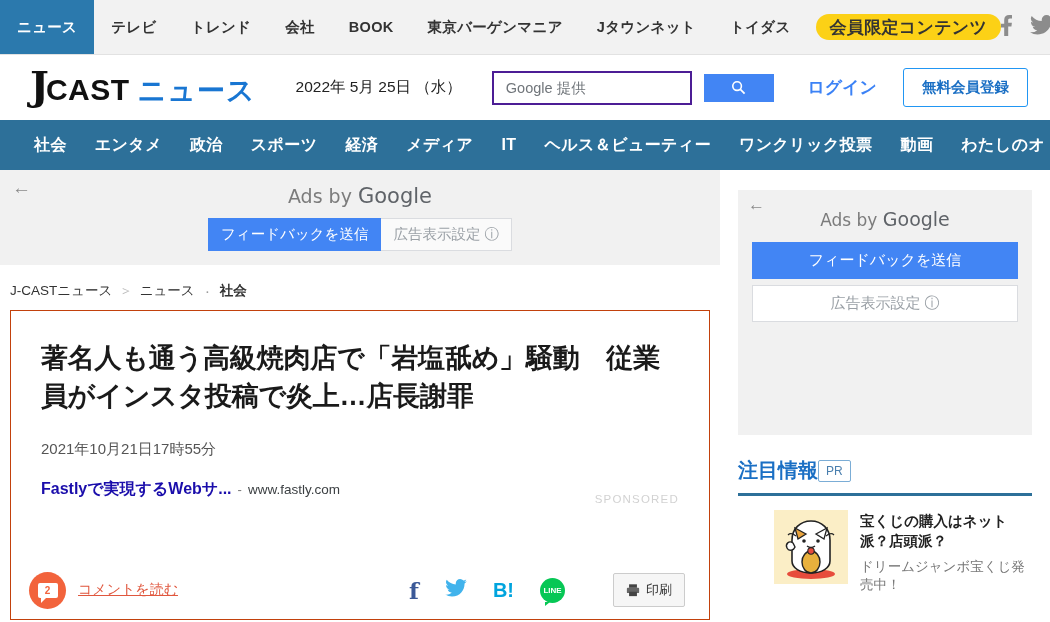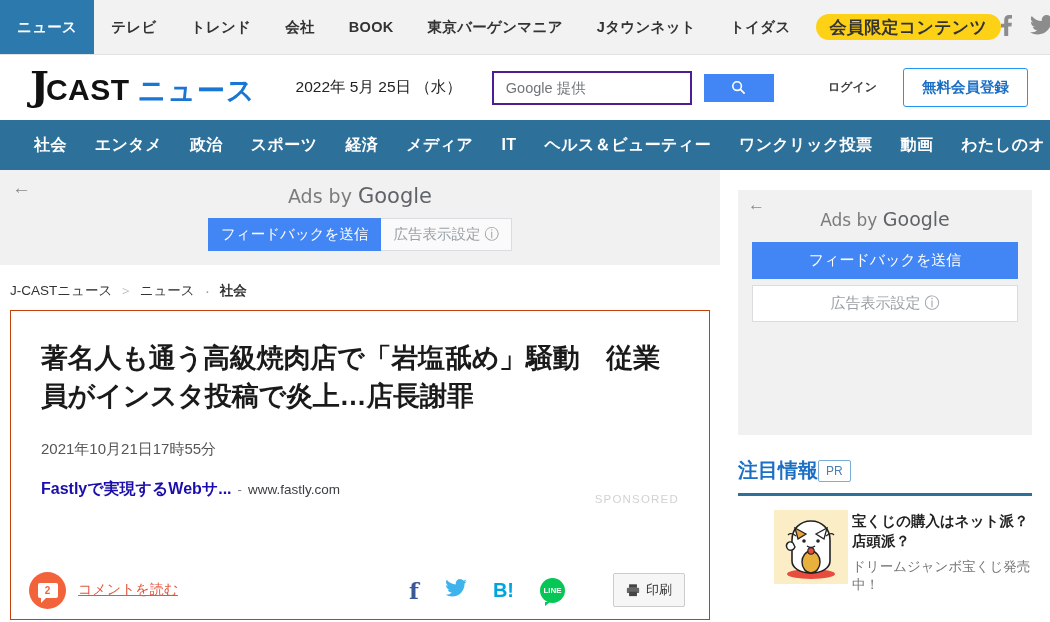--- a/index.html
+++ b/index.html
@@ -75,21 +75,21 @@
   .search-input::placeholder { color: #70757a; }
   .search-btn {
     width: 70px; height: 28px; margin-left: 12px;
     background: #4285f4; border: none; cursor: pointer;
     display: flex; align-items: center; justify-content: center;
   }
   .hdr-right {
     margin-left: auto; display: flex; align-items: center; gap: 26px;
   }
   .login-link {
-    font-size: 12px; font-weight: bold; color: #404040; white-space: nowrap;
+    font-size: 17px; font-weight: bold; color: #3b82f6; white-space: nowrap;
   }
   .register-btn {
     border: 1.5px solid #2196f3; color: #1a6fc4;
     font-size: 14.5px; font-weight: bold;
     padding: 9px 18px; border-radius: 3px; white-space: nowrap;
     background: #fff; cursor: pointer; font-family: inherit;
   }
 
   
   .catnav {
@@ -248,21 +248,21 @@
   .side-section { margin: 22px 18px 0 18px; }
   .side-head {
     display: flex; align-items: center; justify-content: flex-start;
     border-bottom: 3px solid #2d7099; padding-bottom: 9px;
   }
   .side-title { font-size: 20px; font-weight: bold; color: #1a6fc4; }
   .pr-badge {
     border: 1px solid #7badd6; color: #4a7fae; font-size: 12px;
     padding: 3px 7px; border-radius: 2px;
   }
-  .side-item { display: flex; gap: 4px; margin-top: 14px; padding-left: 36px; }
+  .side-item { display: flex; gap: 12px; margin-top: 14px; padding-left: 36px; }
   .cat-thumb {
     width: 74px; height: 74px; flex: 0 0 74px; background: #fbeec6;
     position: relative; overflow: hidden;
   }
   .side-item-txt { padding-top: 2px; }
   .side-item-title {
     font-size: 14.5px; font-weight: bold; color: #222; line-height: 1.35;
   }
   .side-item-sub {
     font-size: 13.5px; color: #777; margin-top: 7px; line-height: 1.3;

